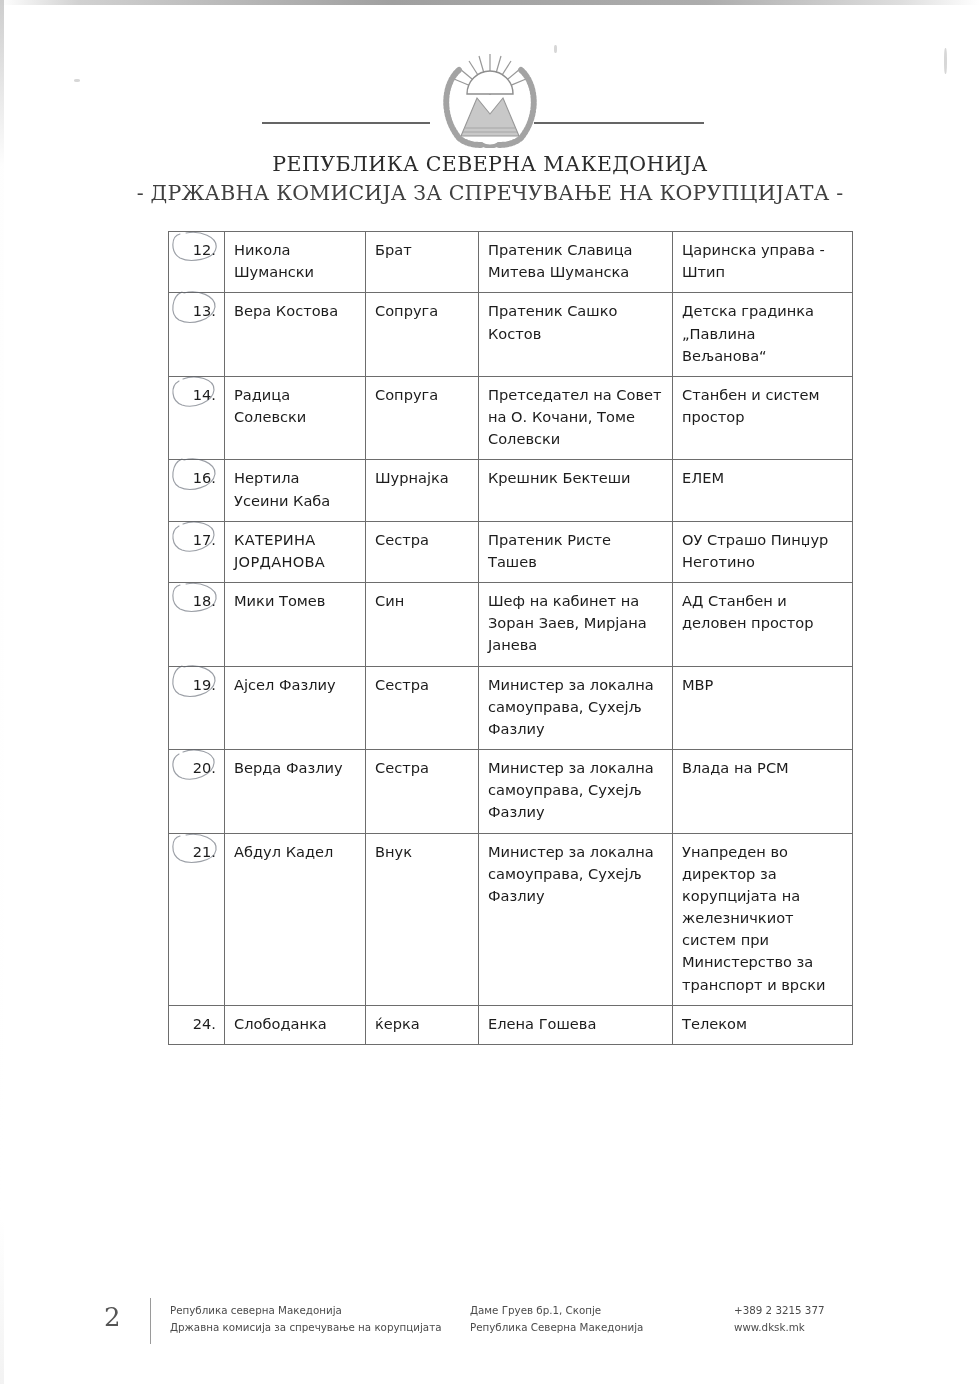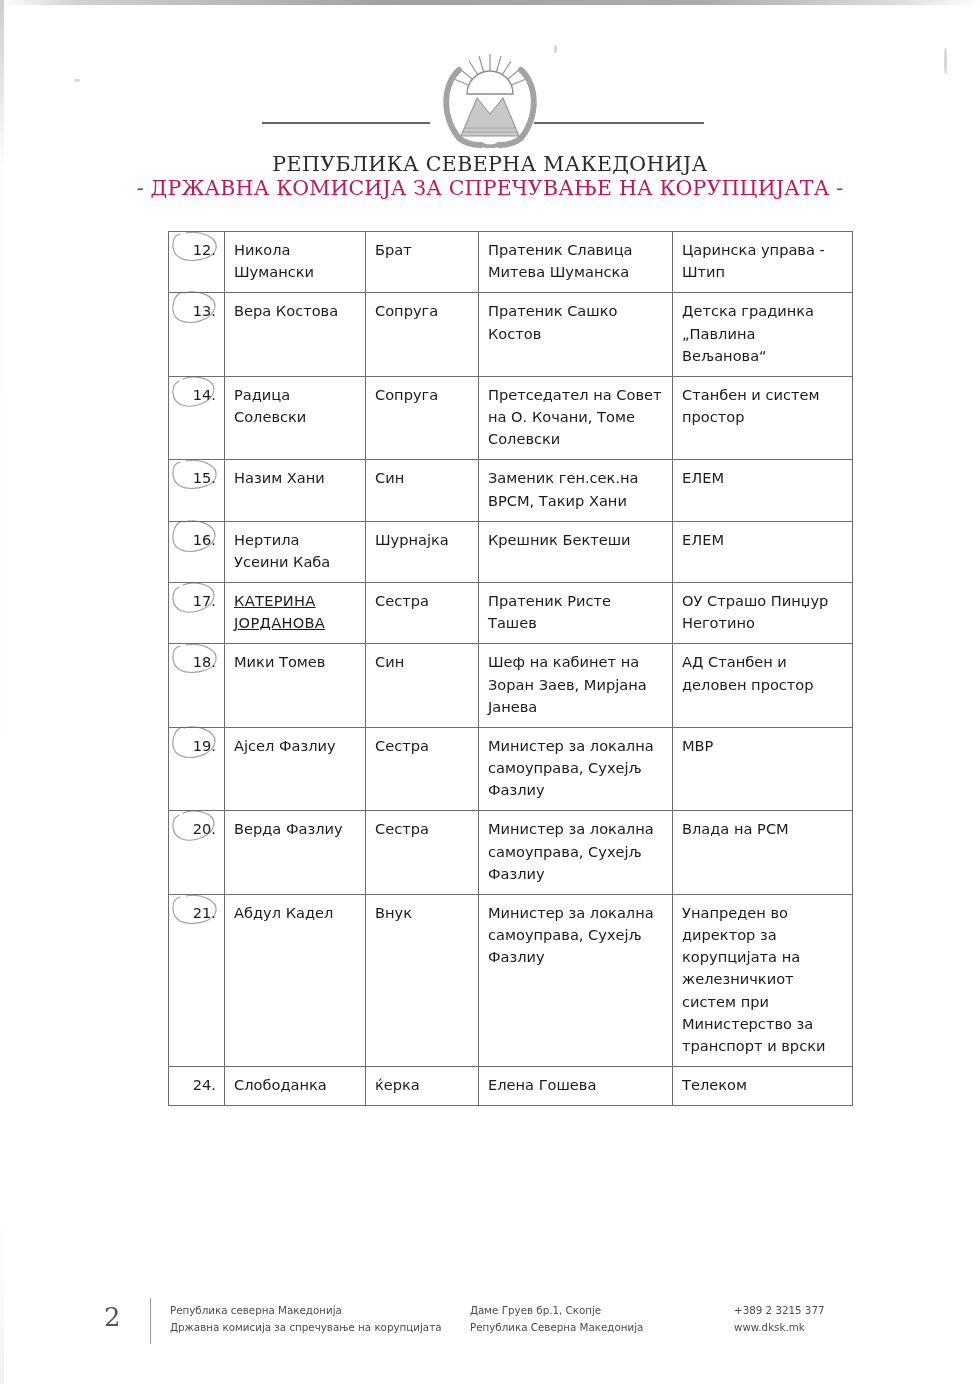--- a/index.html
+++ b/index.html
@@ -22,42 +22,42 @@
   .header{position:absolute;left:0;top:0;width:980px;text-align:center;}
   .emblem{width:122px;height:108px;margin:40px auto 0 auto;opacity:.78;}
   .emblem svg{display:block;width:122px;height:108px;}
   .rule-wrap{position:relative;height:8px;margin-top:-26px;}
   .rule{position:absolute;top:0;height:2px;background:#4a4a4a;opacity:.85;}
   .rule.left{left:262px;width:168px;}
   .rule.right{left:534px;width:170px;}
   .title1{font-family:"DejaVu Serif","Liberation Serif",serif;
     font-size:20.5px;letter-spacing:.4px;color:#2b2b2b;margin-top:22px;white-space:nowrap;}
   .title2{font-family:"DejaVu Serif","Liberation Serif",serif;
-    font-size:20.5px;letter-spacing:.2px;color:#be185d;white-space:nowrap;}
+    font-size:20.5px;letter-spacing:.2px;color:#404040;margin-top:5px;white-space:nowrap;}
 
   
   .table-wrap{position:absolute;left:168px;top:231px;width:684px;}
   table.reg{border-collapse:collapse;width:684px;table-layout:fixed;}
   table.reg td{
     border:1px solid #6d6d6d;
     vertical-align:top;
     padding:7px 8px 9px 9px;
     font-size:14.6px;
     line-height:1.52;
     color:#1c1c1c;
     word-wrap:break-word;
   }
   col.c-num{width:56px;}
   col.c-name{width:141px;}
   col.c-rel{width:113px;}
   col.c-fun{width:194px;}
   col.c-emp{width:180px;}
 
   td.num{text-align:right;padding-right:12px;position:relative;white-space:nowrap;}
-  td.name .smallcaps{font-variant:small-caps;letter-spacing:.3px;text-decoration:underline;}
+  td.name .smallcaps{font-variant:small-caps;letter-spacing:.3px;}
 
   
   .ink{position:absolute;left:1px;top:-4px;width:54px;height:36px;pointer-events:none;}
   .ink svg{display:block;width:54px;height:36px;overflow:visible;}
   .ink path{fill:none;stroke:#5d6470;stroke-width:1.15;opacity:.62;stroke-linecap:round;}
 
   
   .footer{position:absolute;left:0;top:1296px;width:980px;height:60px;}
   .pageno{position:absolute;left:104px;top:6px;font-size:26px;color:#555;
     font-family:"DejaVu Serif","Liberation Serif",serif;}
@@ -156,31 +156,20 @@
               <svg viewBox="0 0 54 36" xmlns="http://www.w3.org/2000/svg">
                 <path d="M9 8 C0 13 1 28 12 32 C24 36 43 29 44 17 C45 6 26 1 13 6"></path>
               </svg>
             </span></td>
           <td class="name"><span>Радица Солевски</span></td>
           <td><span>Сопруга</span></td>
           <td><span>Претседател на Совет на О. Кочани, Томе Солевски</span></td>
           <td><span>Станбен и систем простор</span></td>
         </tr>
         <tr>
-          <td class="num"><span>15.</span><span class="ink">
-              <svg viewBox="0 0 54 36" xmlns="http://www.w3.org/2000/svg">
-                <path d="M10 6 C1 8 0 24 10 30 C20 35 44 32 46 20 C48 9 30 2 16 5"></path>
-              </svg>
-            </span></td>
-          <td class="name"><span>Назим Хани</span></td>
-          <td><span>Син</span></td>
-          <td><span>Заменик ген.сек.на ВРСМ, Такир Хани</span></td>
-          <td><span>ЕЛЕМ</span></td>
-        </tr>
-        <tr>
           <td class="num"><span>16.</span><span class="ink">
               <svg viewBox="0 0 54 36" xmlns="http://www.w3.org/2000/svg">
                 <path d="M12 3 C2 7 -1 25 9 31 C21 37 43 31 45 18 C46 7 28 0 14 4"></path>
               </svg>
             </span></td>
           <td class="name"><span>Нертила Усеини  Каба</span></td>
           <td><span>Шурнајка</span></td>
           <td><span>Крешник Бектеши</span></td>
           <td><span>ЕЛЕМ</span></td>
         </tr>

